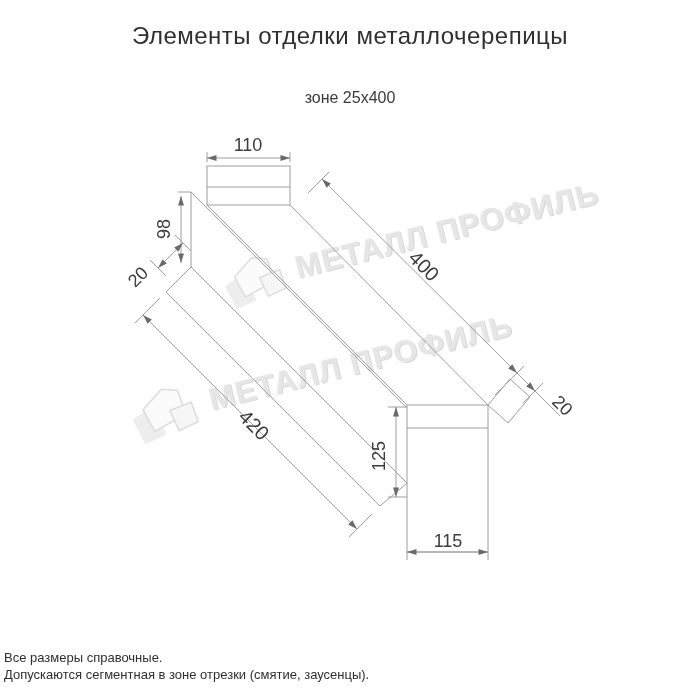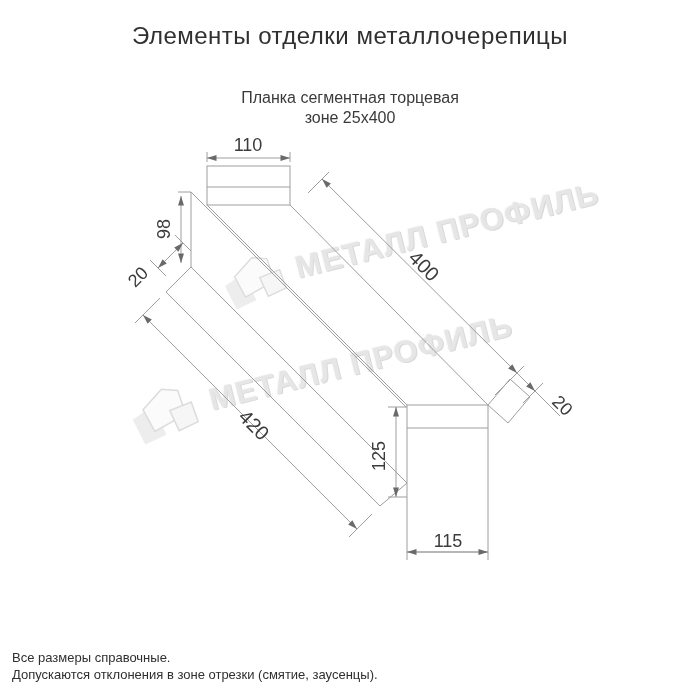--- a/index.html
+++ b/index.html
@@ -9,21 +9,21 @@
     --wm-color:#e6e6e6;
     --bg:#ffffff;
   }
   html,body{margin:0;padding:0;}
   body{font-family:"Liberation Sans","DejaVu Sans",sans-serif;background:#fff;}
   .page{position:relative;width:700px;height:700px;background:var(--bg);overflow:hidden;}
   .title{position:absolute;left:0;top:22px;width:700px;text-align:center;
          font-size:24px;color:var(--title-color);letter-spacing:0.5px;}
   .subtitle{position:absolute;left:0;top:88px;width:700px;text-align:center;
             font-size:16px;line-height:20px;color:#3a3a3a;}
-  .footer{position:absolute;left:12px;top:649px;font-size:13px;line-height:17px;color:#2f2f2f;}
+  .footer{position:absolute;left:4px;top:649px;font-size:13px;line-height:17px;color:#2f2f2f;}
   .wm{position:absolute;display:flex;align-items:center;gap:8px;z-index:0;
       transform-origin:left center;transform:rotate(-14deg);}
   .wm-text{font-size:31px;font-weight:bold;letter-spacing:1px;white-space:nowrap;
            color:var(--wm-color);text-shadow:1px 1px 0 #d9d9d9,-1px -1px 0 #fafafa;}
   svg.draw{position:absolute;left:0;top:0;z-index:1;}
   .ln{stroke:var(--line-color);stroke-width:1;fill:none;}
   .lnw{stroke:var(--line-color);stroke-width:1;fill:#ffffff;}
   .dimtxt{fill:var(--dim-text-color);font-family:"Liberation Sans","DejaVu Sans",sans-serif;}
   .arrowhead{fill:#6a6a6a;}
   .wm-shape{stroke:#dcdcdc;stroke-width:1.5;}
@@ -137,22 +137,21 @@
     <g>
       <line class="ln" x1="407" y1="552" x2="407" y2="560"></line>
       <line class="ln" x1="488" y1="552" x2="488" y2="560"></line>
       <line class="ln" x1="407" y1="552" x2="488" y2="552" marker-start="url(#ah-s)" marker-end="url(#ah-e)"></line>
       <text class="dimtxt" x="448" y="547" font-size="18" text-anchor="middle">115</text>
     </g>
   </svg>
 
   <div class="title">Элементы отделки металлочерепицы</div>
   <div class="subtitle">
-    <div>Планка сегментная торцевая</div>
     <div>зоне 25х400</div>
   </div>
 
   <div class="footer">
     <div>Все размеры справочные.</div>
-    <div>Допускаются отклонения в зоне отрезки (смятие, заусенцы).</div>
+    <div>Допускаются сегментная в зоне отрезки (смятие, заусенцы).</div>
   </div>
 
 </div>
 
 </body></html>

